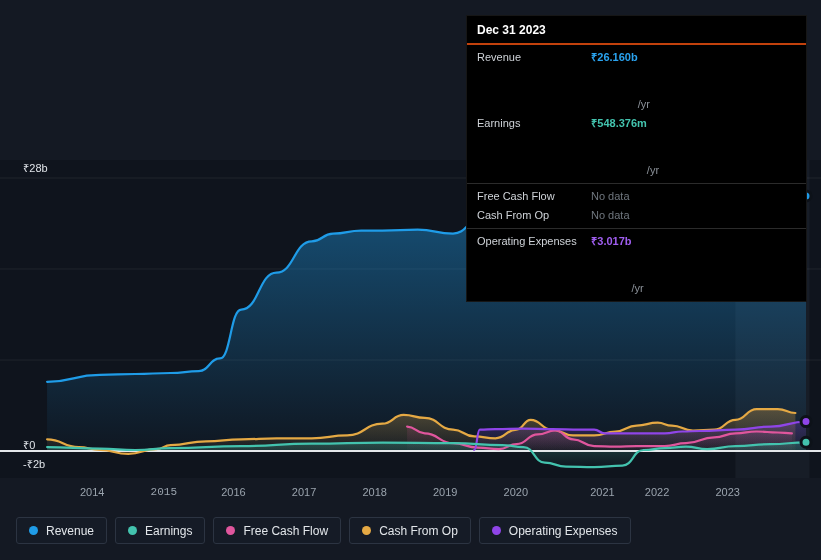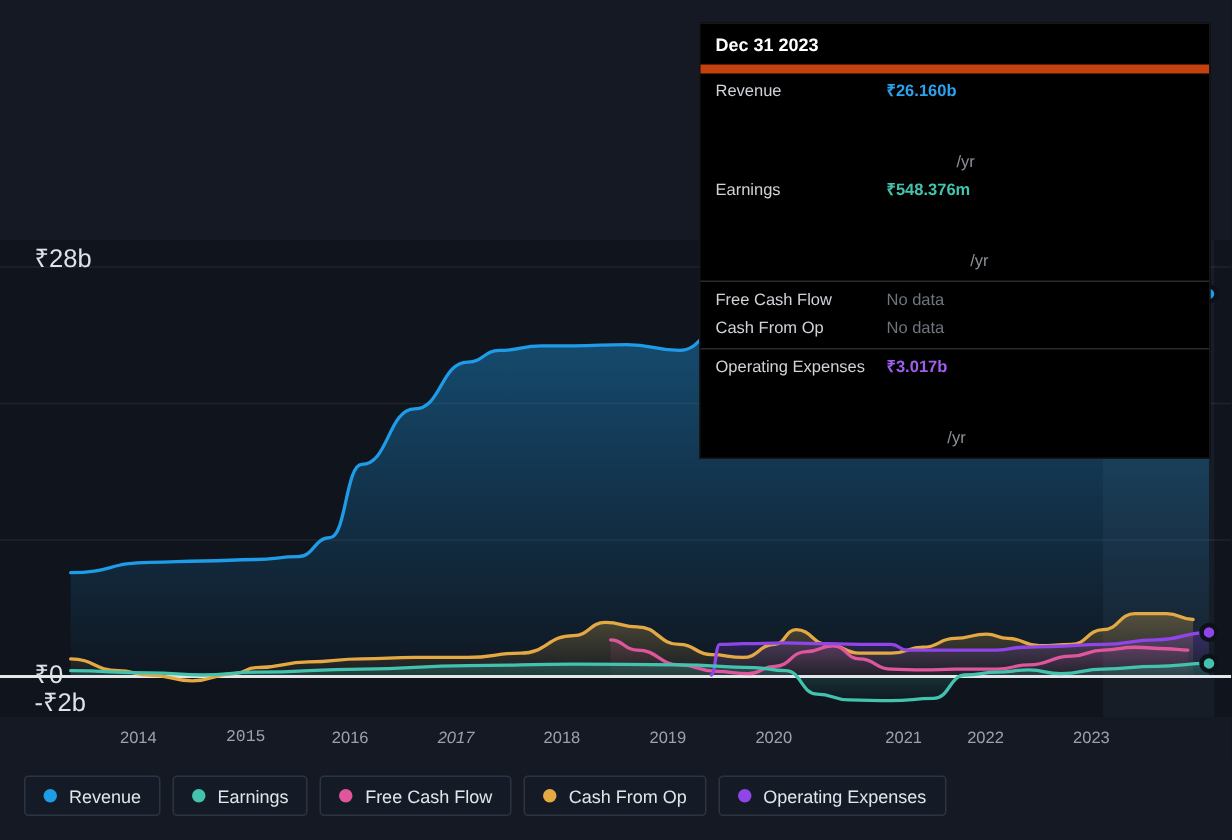--- a/index.html
+++ b/index.html
@@ -1,25 +1,25 @@
 <!DOCTYPE html>
 <html><head>
 <meta charset="utf-8">
 <style>
   html,body{margin:0;padding:0;background:#141923;}
   .stage{position:relative;width:821px;height:560px;overflow:hidden;
          background:#141923;font-family:"Liberation Sans",sans-serif;}
   .panel{position:absolute;left:0;top:160px;width:821px;height:318px;background:#0f141d;}
   #chart-svg{position:absolute;left:0;top:0;}
-  .ylabel{position:absolute;left:23px;font-size:17px;color:#dfe3e8;z-index:3;}
+  .ylabel{position:absolute;left:23px;font-size:11px;color:#dfe3e8;z-index:3;}
   .xlabel{position:absolute;top:486px;width:40px;text-align:left;font-size:11px;color:#9aa3ad;}
   .tooltip{position:absolute;left:466px;top:15px;width:339px;background:#000;z-index:6;
            border:1px solid #161616;}
   .tt-header{padding:7px 10px 6px;font-size:12px;font-weight:bold;color:#fff;
-             border-bottom:6px solid #c2410c;}
+             border-bottom:2px solid #c2410c;}
   .tt-sec{padding:3px 0;border-bottom:1px solid #2b2b2b;}
   .tt-sec:last-child{border-bottom:none;}
   .tt-row{display:flex;padding:2px 10px;font-size:11px;line-height:15px;}
   .tt-label{width:114px;flex:none;color:#cfd3d8;}
   .tt-value{font-weight:bold;color:#fff;}
   .tt-suffix{color:#8b9199;font-weight:normal;margin-top:47px;}
   .nodata{color:#6f767e;font-weight:normal;}
   .legend{position:absolute;left:16px;top:517px;display:flex;gap:8px;z-index:4;}
   .chip{display:inline-flex;align-items:center;gap:8px;padding:0 12px;height:27px;
         background:#151b26;border:1px solid #2c3442;border-radius:3px;color:#e2e6ea;
@@ -77,21 +77,21 @@
     </svg>
 
   <div class="ylabel" style="top:160px;">₹28b</div>
   <div class="ylabel" style="top:437px;">₹0</div>
   <div class="ylabel" style="top:456px;">-₹2b</div>
 
   <div id="xlabels">
       <div class="xlabel" style="left: 80px;">2014</div>
       <div class="xlabel" style="left: 150.6px; font-family: Liberation Mono, monospace;">2015</div>
       <div class="xlabel" style="left: 221.2px;">2016</div>
-      <div class="xlabel" style="left: 291.8px; font-style: italic;">2017</div>
+      <div class="xlabel" style="left: 291.8px;">2017</div>
       <div class="xlabel" style="left: 362.4px;">2018</div>
       <div class="xlabel" style="left: 433px;">2019</div>
       <div class="xlabel" style="left: 503.6px;">2020</div>
       <div class="xlabel" style="left: 574.2px; margin-left: 16px;">2021</div>
       <div class="xlabel" style="left: 644.8px;">2022</div>
       <div class="xlabel" style="left: 715.4px;">2023</div>
     </div>
 
   <div class="tooltip">
     <div class="tt-header">Dec 31 2023</div>

